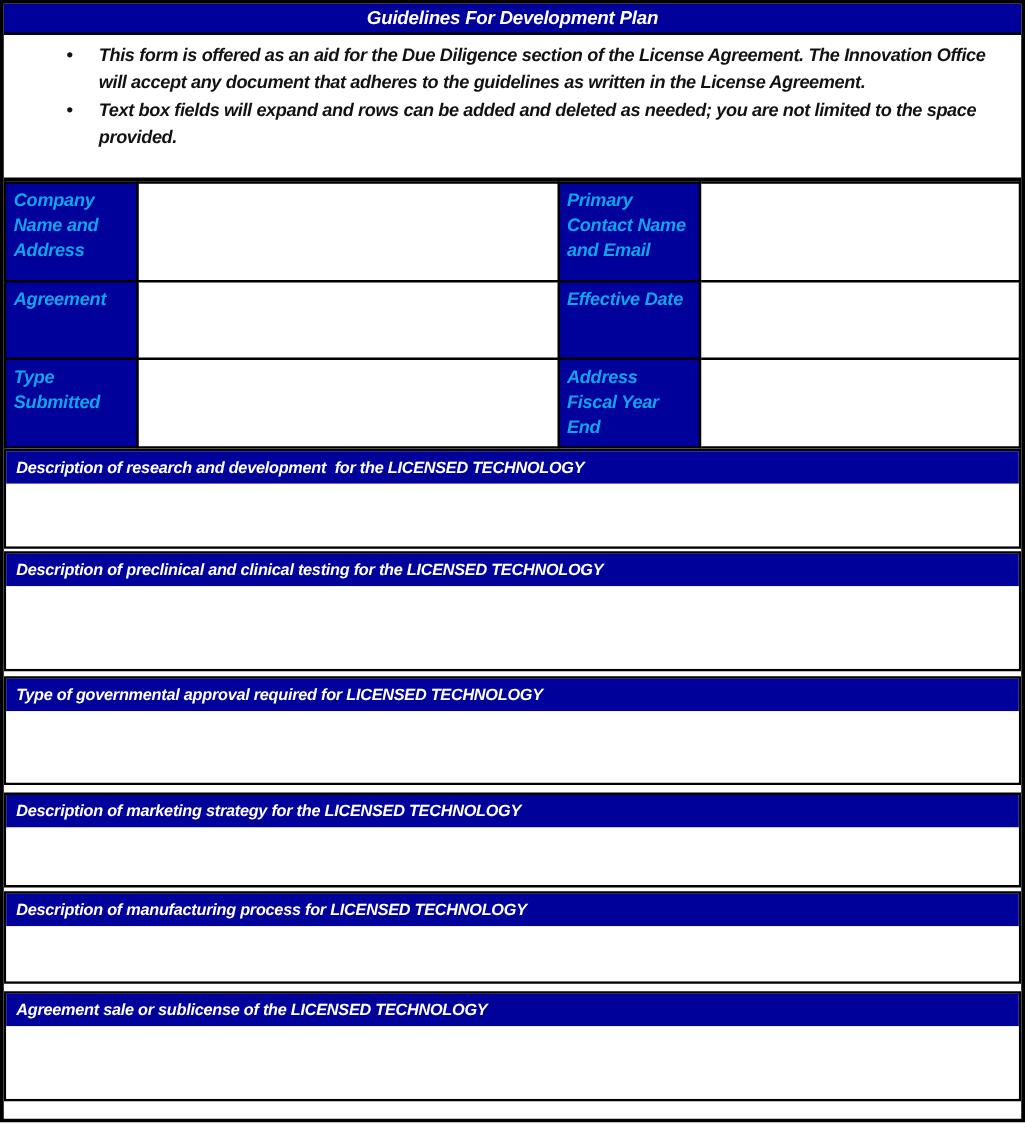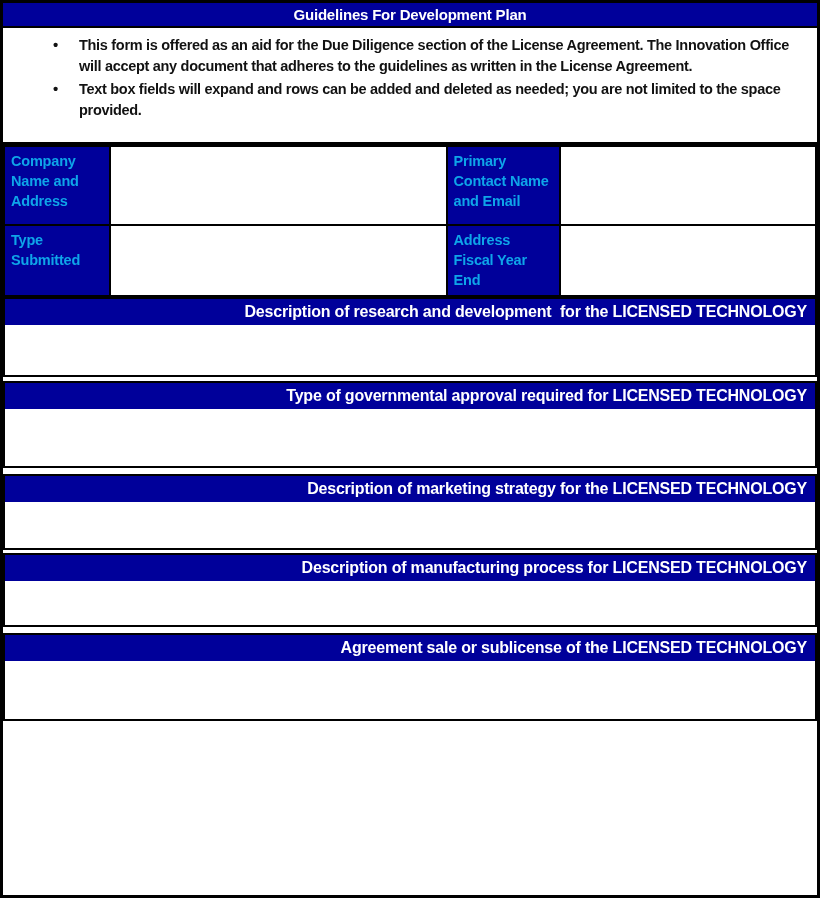--- a/index.html
+++ b/index.html
@@ -7,20 +7,21 @@
   body {
     font-family: "Liberation Sans", "DejaVu Sans", sans-serif;
     width: 820px;
   }
   .page {
     width: 820px;
     height: 898px;
     border: 3px solid #000000;
     background: #ffffff;
     overflow: hidden;
+    font-style: italic;
   }
   
   .title-bar {
     height: 25px;
     background: #00009A;
     border-bottom: 2px solid #000000;
     color: #ffffff;
     font-weight: bold;
     font-size: 15px;
     line-height: 24px;
@@ -80,26 +81,25 @@
   .row-3 { height: 71px; }
   
   .section {
     border: 2px solid #000000;
     background: #ffffff;
   }
   .section-heading {
     background: #00009A;
     color: #ffffff;
     font-weight: bold;
-    font-size: 16px;
+    font-size: 13px;
     line-height: 16px;
     letter-spacing: -0.2px;
     padding: 5px 8px;
     white-space: pre-wrap;
-    text-align: right;
   }
   .section-body { background: #ffffff; }
   .mt2 { margin-top: 2px; }
   .mt3 { margin-top: 3px; }
   .mt4 { margin-top: 4px; }
   .mt6 { margin-top: 6px; }
   .h50 { height: 50px; }
   .h66 { height: 66px; }
   .h57 { height: 57px; }
   .h44 { height: 44px; }
@@ -125,34 +125,44 @@
         <col class="col-label2">
         <col class="col-value2">
     </colgroup>
     <tbody>
       <tr class="row-1">
         <td class="label-cell">Company Name and Address</td>
         <td class="value-cell"></td>
         <td class="label-cell">Primary Contact Name and Email</td>
         <td class="value-cell"></td>
       </tr>
+      <tr class="row-2">
+        <td class="label-cell">Agreement</td>
+        <td class="value-cell"></td>
+        <td class="label-cell">Effective Date</td>
+        <td class="value-cell"></td>
+      </tr>
       <tr class="row-3">
         <td class="label-cell">Type Submitted</td>
         <td class="value-cell"></td>
         <td class="label-cell">Address Fiscal Year End</td>
         <td class="value-cell"></td>
       </tr>
     </tbody>
   </table>
 
   <div class="section">
     <div class="section-heading">Description of research and development  for the LICENSED TECHNOLOGY</div>
     <div class="section-body h50"></div>
   </div>
 
+  <div class="section mt2">
+    <div class="section-heading">Description of preclinical and clinical testing for the LICENSED TECHNOLOGY</div>
+    <div class="section-body h66"></div>
+  </div>
 
   <div class="section mt4">
     <div class="section-heading">Type of governmental approval required for LICENSED TECHNOLOGY</div>
     <div class="section-body h57"></div>
   </div>
 
   <div class="section mt6">
     <div class="section-heading">Description of marketing strategy for the LICENSED TECHNOLOGY</div>
     <div class="section-body h46"></div>
   </div>

